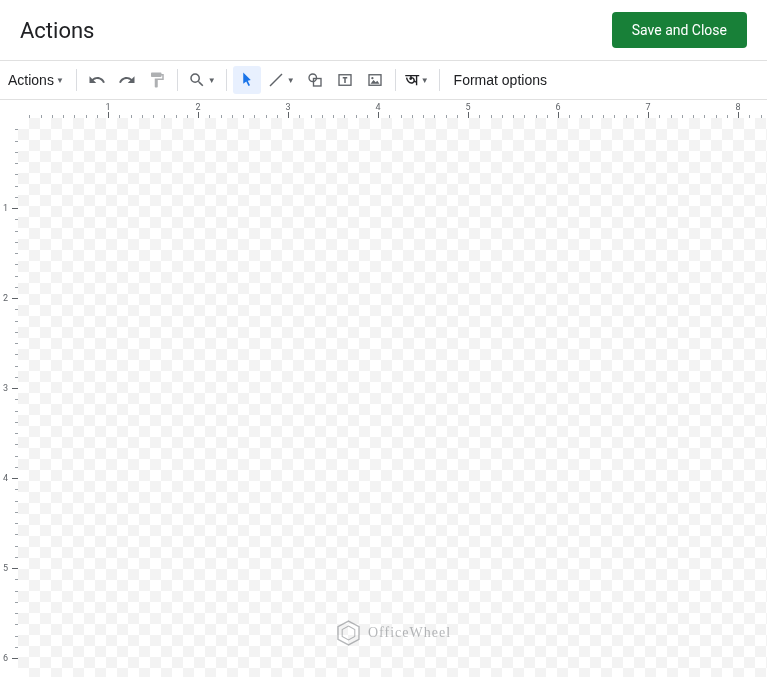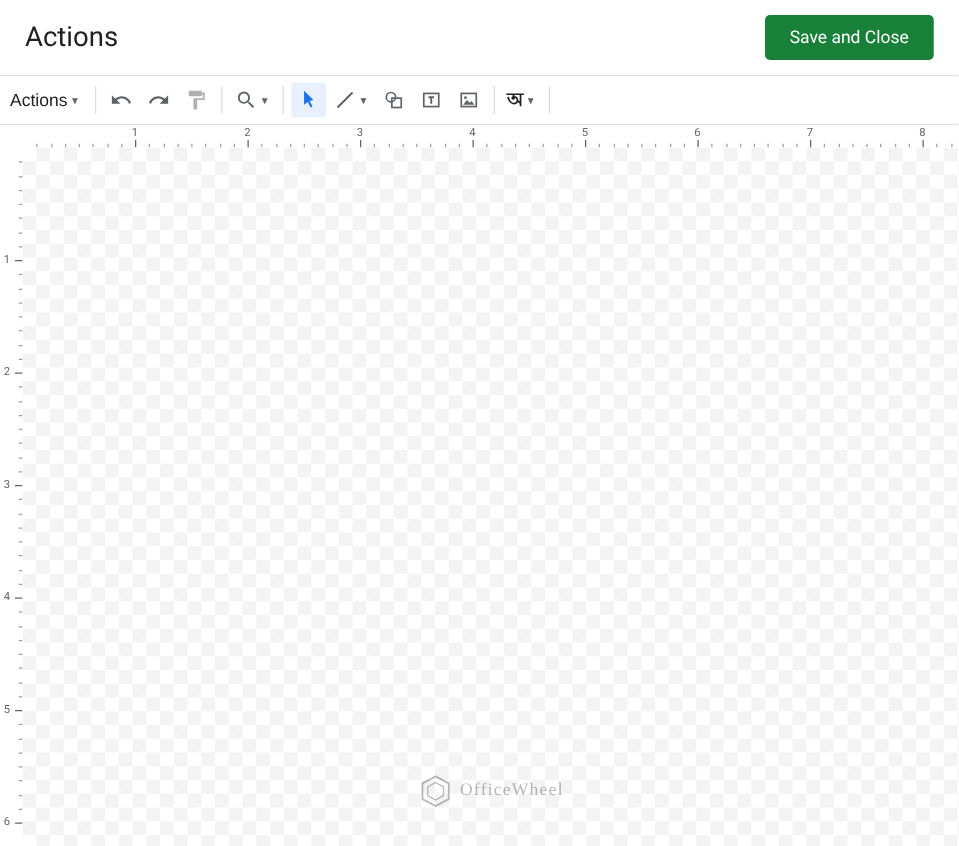--- a/index.html
+++ b/index.html
@@ -253,20 +253,23 @@
 
   <span class="separator"></span>
 
   <button class="tool-btn" style="font-weight:bold;font-size:15px;color:#202124;">
     <span>অ</span>
     <span class="dropdown-arrow">▼</span>
   </button>
 
   <span class="separator"></span>
 
+  <button class="tool-btn format-btn">
+    <span>Format options</span>
+  </button>
 </div>
 
 <div class="canvas-area">
   <div class="ruler-corner"></div>
   <div class="ruler-h">
     <div class="ruler-h-inner" id="ruler-h-inner">
         <div class="tick-major-h" style="left: 90px;"></div>
         <div class="tick-label-h" style="left: 90px;">1</div>
         <div class="tick-minor-h" style="left: 11.25px;"></div>
         <div class="tick-minor-h" style="left: 22.5px;"></div>

